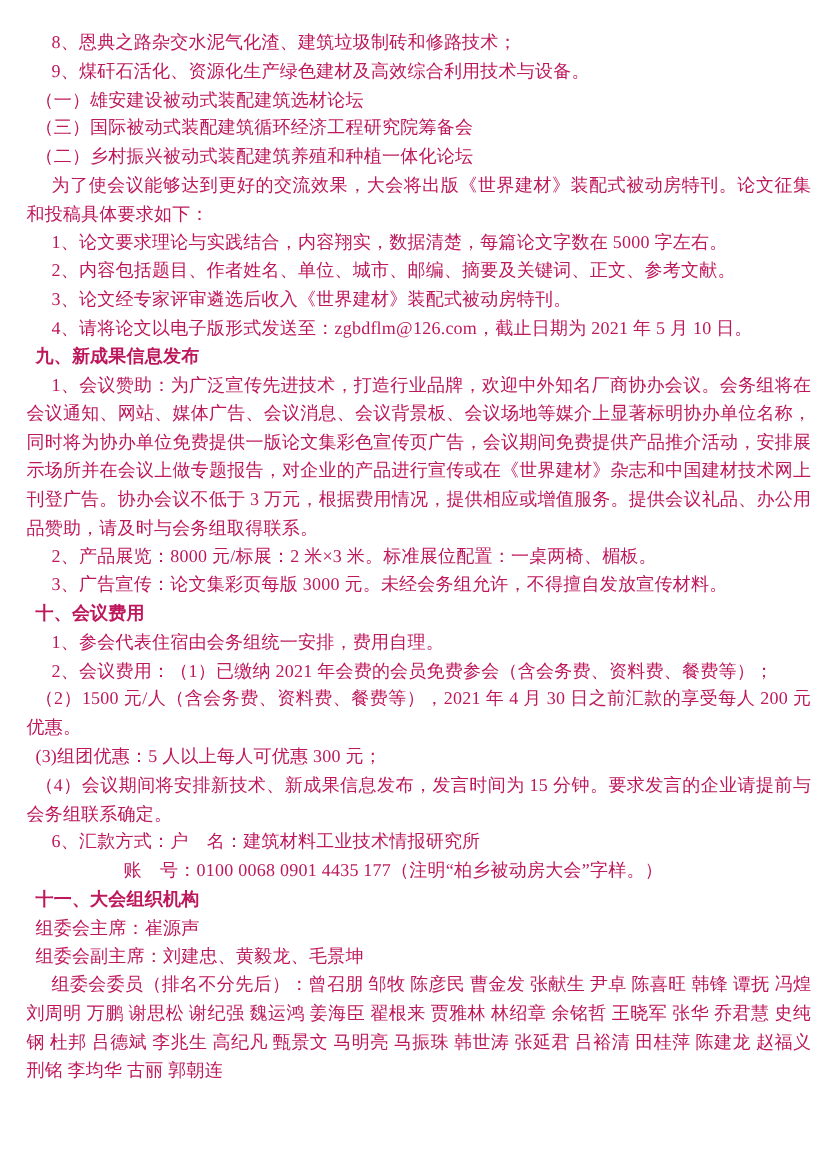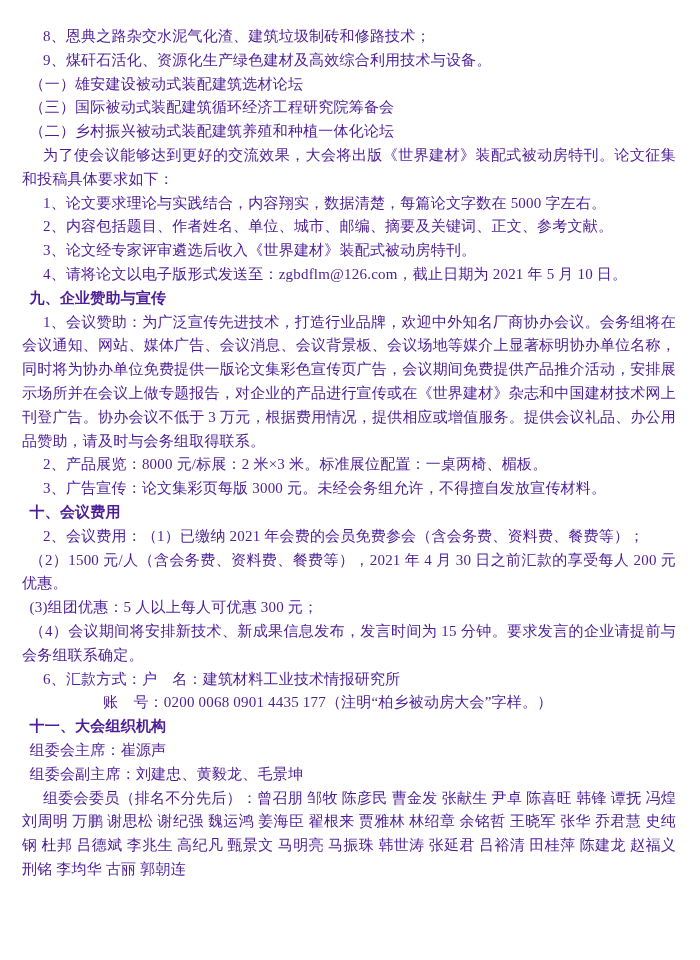--- a/index.html
+++ b/index.html
@@ -31,41 +31,42 @@
   }
   .ind0 { text-indent: 0; }
   .ind1 { text-indent: 0.5em; }
   .ind2 { text-indent: 1.4em; }
   .hang { padding-left: 81px; text-indent: 0; }
   .bold { font-weight: bold; }
 </style>
 </head>
 <body>
 
-<div class="page" style="background: rgb(255, 255, 255); color: #4c1d95;">
+<div class="page" style="background: rgb(255, 255, 255); color: #be185d;">
   <div class="doc" id="doc-body">
       <p class="ind2">8、恩典之路杂交水泥气化渣、建筑垃圾制砖和修路技术；</p>
       <p class="ind2">9、煤矸石活化、资源化生产绿色建材及高效综合利用技术与设备。</p>
       <p class="ind1">（一）雄安建设被动式装配建筑选材论坛</p>
       <p class="ind1">（三）国际被动式装配建筑循环经济工程研究院筹备会</p>
       <p class="ind1">（二）乡村振兴被动式装配建筑养殖和种植一体化论坛</p>
       <p class="ind2">为了使会议能够达到更好的交流效果，大会将出版《世界建材》装配式被动房特刊。论文征集和投稿具体要求如下：</p>
       <p class="ind2">1、论文要求理论与实践结合，内容翔实，数据清楚，每篇论文字数在 5000 字左右。</p>
       <p class="ind2">2、内容包括题目、作者姓名、单位、城市、邮编、摘要及关键词、正文、参考文献。</p>
       <p class="ind2">3、论文经专家评审遴选后收入《世界建材》装配式被动房特刊。</p>
       <p class="ind2">4、请将论文以电子版形式发送至：zgbdflm@126.com，截止日期为 2021 年 5 月 10 日。</p>
-      <p class="ind1 bold">九、企业赞助与宣传</p>
+      <p class="ind1 bold">九、新成果信息发布</p>
       <p class="ind2">1、会议赞助：为广泛宣传先进技术，打造行业品牌，欢迎中外知名厂商协办会议。会务组将在会议通知、网站、媒体广告、会议消息、会议背景板、会议场地等媒介上显著标明协办单位名称，同时将为协办单位免费提供一版论文集彩色宣传页广告，会议期间免费提供产品推介活动，安排展示场所并在会议上做专题报告，对企业的产品进行宣传或在《世界建材》杂志和中国建材技术网上刊登广告。协办会议不低于 3 万元，根据费用情况，提供相应或增值服务。提供会议礼品、办公用品赞助，请及时与会务组取得联系。</p>
       <p class="ind2">2、产品展览：8000 元/标展：2 米×3 米。标准展位配置：一桌两椅、楣板。</p>
       <p class="ind2">3、广告宣传：论文集彩页每版 3000 元。未经会务组允许，不得擅自发放宣传材料。</p>
       <p class="ind1 bold">十、会议费用</p>
+      <p class="ind2">1、参会代表住宿由会务组统一安排，费用自理。</p>
       <p class="ind2">2、会议费用：（1）已缴纳 2021 年会费的会员免费参会（含会务费、资料费、餐费等）；</p>
       <p class="ind1">（2）1500 元/人（含会务费、资料费、餐费等），2021 年 4 月 30 日之前汇款的享受每人 200 元优惠。</p>
       <p class="ind1">(3)组团优惠：5 人以上每人可优惠 300 元；</p>
       <p class="ind1">（4）会议期间将安排新技术、新成果信息发布，发言时间为 15 分钟。要求发言的企业请提前与会务组联系确定。</p>
       <p class="ind2">6、汇款方式：户　名：建筑材料工业技术情报研究所</p>
-      <p class="hang">账　号：0200 0068 0901 4435 177（注明“柏乡被动房大会”字样。）</p>
+      <p class="hang">账　号：0100 0068 0901 4435 177（注明“柏乡被动房大会”字样。）</p>
       <p class="ind1 bold">十一、大会组织机构</p>
       <p class="ind1">组委会主席：崔源声</p>
       <p class="ind1">组委会副主席：刘建忠、黄毅龙、毛景坤</p>
       <p class="ind2">组委会委员（排名不分先后）：曾召朋 邹牧 陈彦民 曹金发 张献生 尹卓 陈喜旺 韩锋 谭抚 冯煌 刘周明 万鹏 谢思松 谢纪强 魏运鸿 姜海臣 翟根来 贾雅林 林绍章 余铭哲 王晓军 张华 乔君慧 史纯钢 杜邦 吕德斌 李兆生 高纪凡 甄景文 马明亮 马振珠 韩世涛 张延君 吕裕清 田桂萍 陈建龙 赵福义 刑铭 李均华 古丽 郭朝连</p>
     </div>
 </div>
 
 </body></html>

